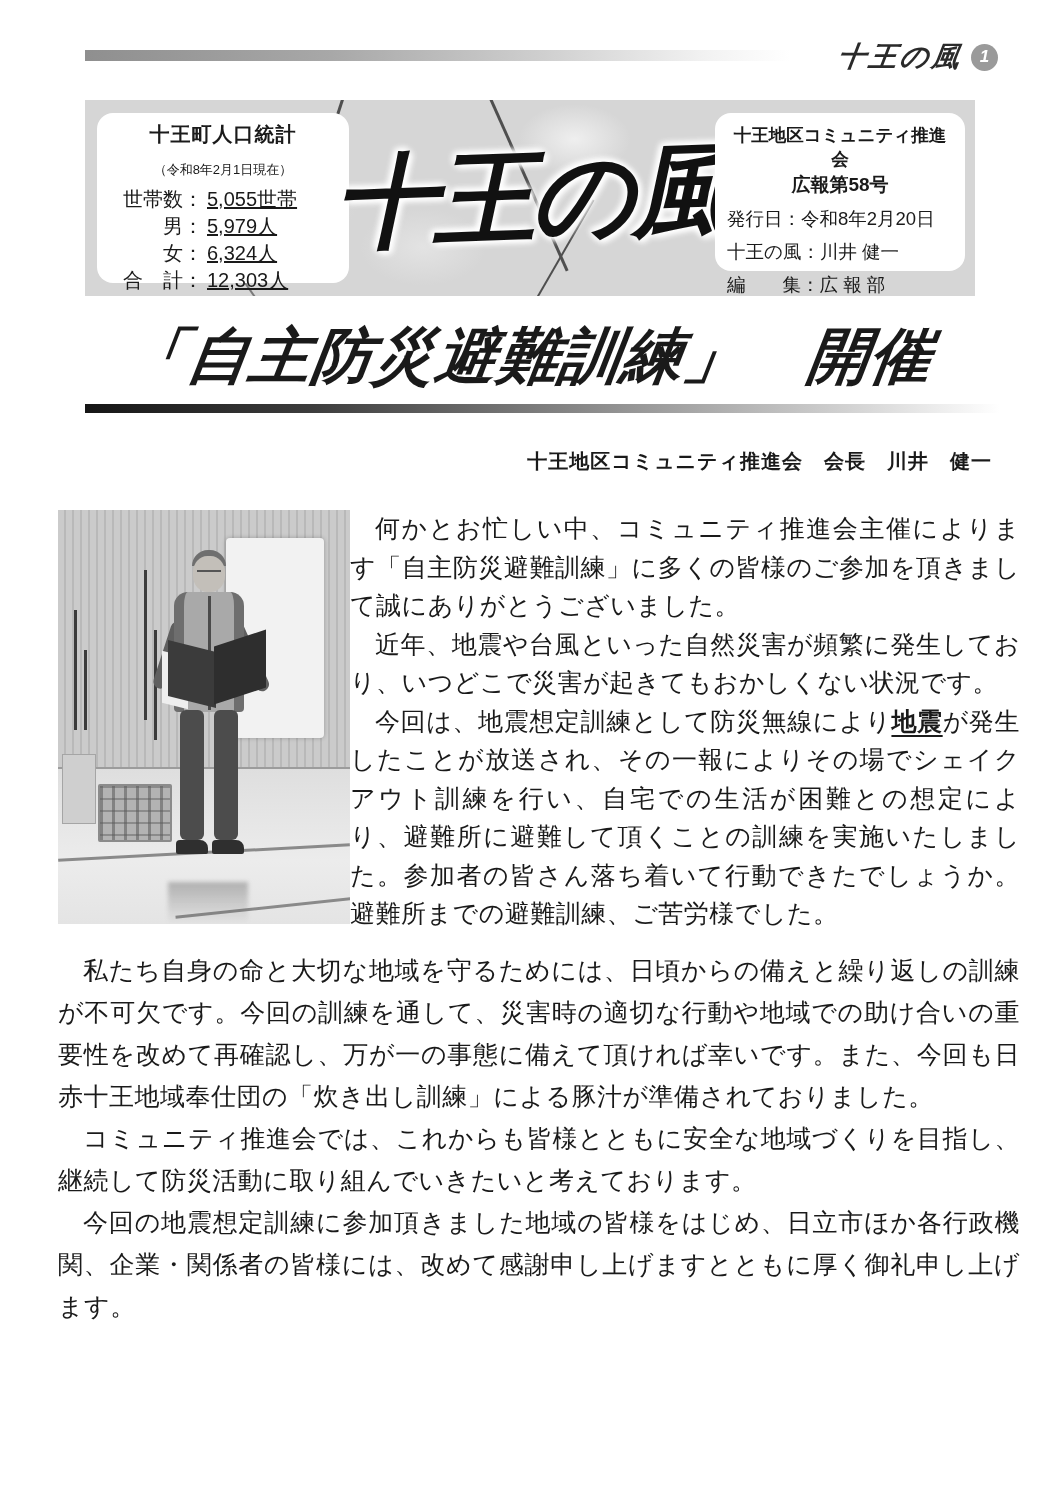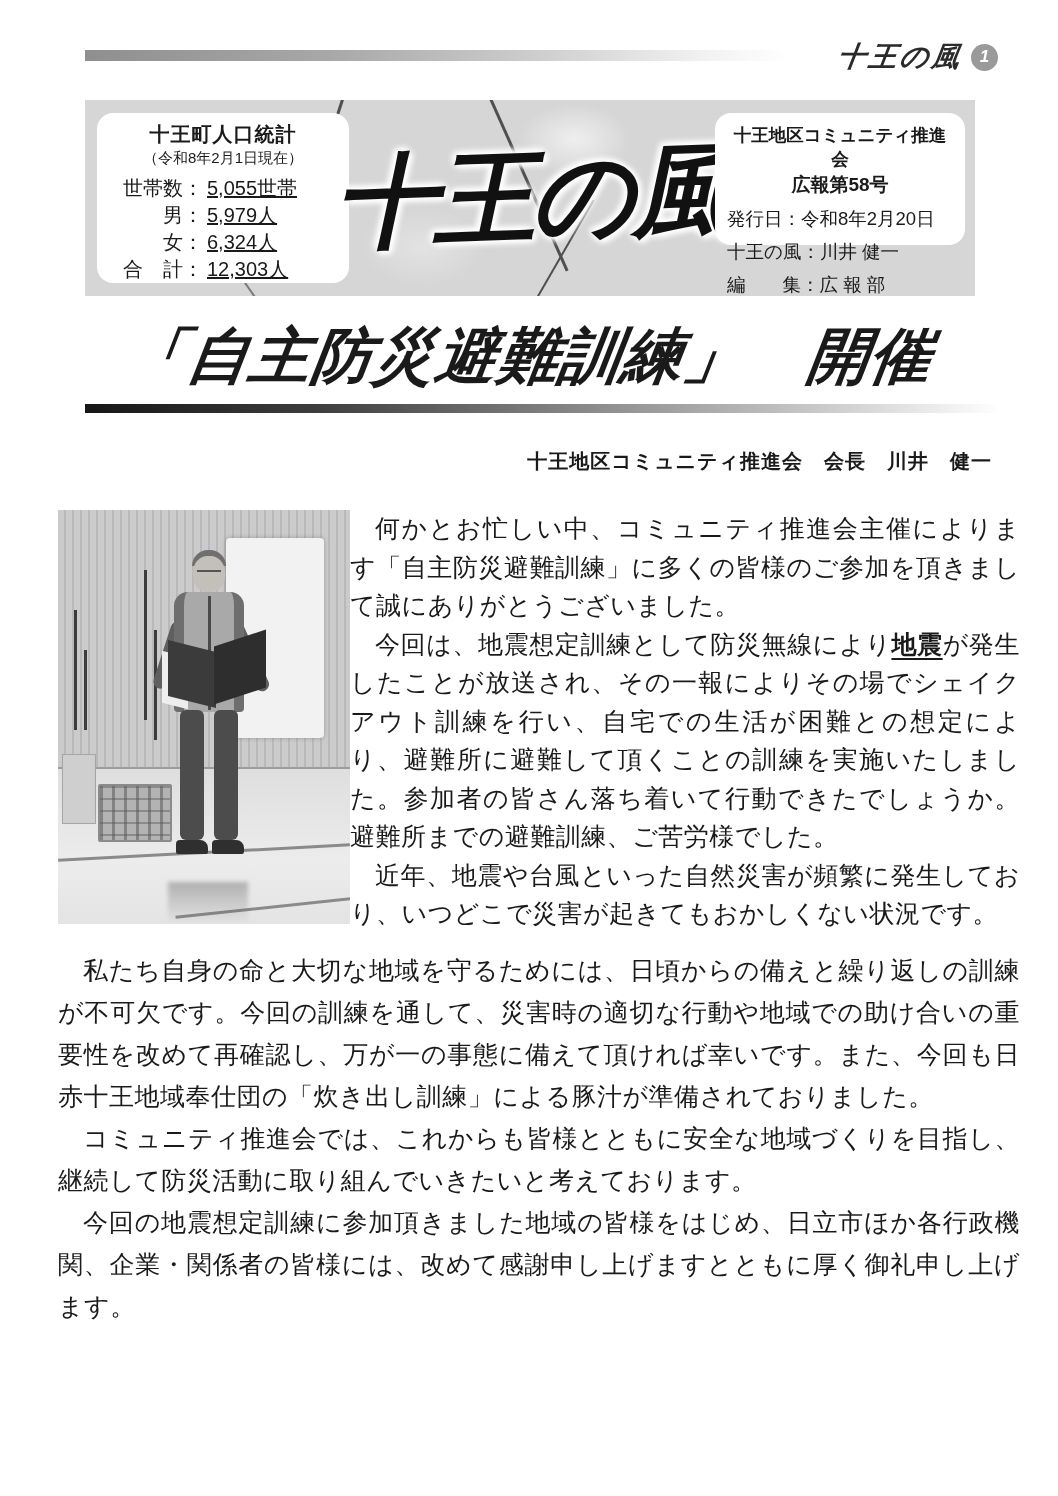--- a/index.html
+++ b/index.html
@@ -47,36 +47,36 @@
   .branch.b2 { width:3px; height:210px; left:438px; top:-30px; transform:rotate(-24deg); }
   .branch.b3 { width:2px; height:150px; left:470px; top:90px; transform:rotate(30deg); }
   .branch.b4 { width:2px; height:120px; left:150px; top:110px; transform:rotate(-35deg); background:#7a7a7a; }
 
   .mast-box {
     position:absolute; background:#ffffff; border-radius:16px;
     font-family:"Liberation Sans","DejaVu Sans",sans-serif;
   }
   .pop-box { left:12px; top:13px; width:252px; height:170px; padding:8px 10px 6px; text-align:center; }
   .pop-title { font-size:20px; font-weight:bold; letter-spacing:1px; }
-  .pop-sub { font-size:15px; margin-top:1px; }
+  .pop-sub { font-size:13px; margin-top:13px; }
   .pop-rows { margin-top:7px; }
   .pop-row { display:flex; font-size:20px; line-height:27px; }
   .pop-label { width:96px; text-align:right; white-space:pre; }
   .pop-value { text-align:right; padding-left:4px; white-space:pre;text-decoration:underline; }
 
   .logo {
     position:absolute; left:252px; top:18px; width:390px; height:160px;
     display:flex; align-items:center; justify-content:center;
     font-size:102px; font-weight:900; font-style:italic; letter-spacing:-4px;
     color:#111; transform:rotate(-2deg);
     text-shadow:0 0 6px #fff, 0 0 10px #fff, 3px 3px 6px #fff, -3px -3px 6px #fff;
     white-space:nowrap;
   }
 
-  .pub-box { right:10px; top:13px; width:250px; height:132px; padding:10px 12px; }
+  .pub-box { right:10px; top:13px; width:250px; height:158px; padding:10px 12px; }
   .pub-org { font-size:17.5px; font-weight:bold; text-align:center; }
   .pub-issue { font-size:19px; font-weight:bold; text-align:center; margin-top:1px; }
   .pub-line { font-size:18.5px; margin-top:8px; white-space:nowrap; }
 
   
   .headline {
     position:absolute; left:0; top:316px; width:100%;
     text-align:center; font-size:61px; font-weight:900; font-style:italic;
     letter-spacing:1px; transform:skewX(-8deg); white-space:nowrap;
   }
@@ -259,22 +259,22 @@
             <div class="leg r">
                 <div class="shoe r"></div>
               </div>
           </div>
         </div>
         <div class="reflection"></div>
       </div>
 
       <div class="col-text">
         <p>何かとお忙しい中、コミュニティ推進会主催によります「自主防災避難訓練」に多くの皆様のご参加を頂きまして誠にありがとうございました。</p>
+        <p>近年、地震や台風といった自然災害が頻繁に発生しており、いつどこで災害が起きてもおかしくない状況です。</p>
         <p><span>今回は、地震想定訓練として防災無線により</span><span class="u-seg">地震</span><span>が発生したことが放送され、その一報によりその場でシェイクアウト訓練を行い、自宅での生活が困難との想定により、避難所に避難して頂くことの訓練を実施いたしました。参加者の皆さん落ち着いて行動できたでしょうか。避難所までの避難訓練、ご苦労様でした。</span></p>
-        <p>近年、地震や台風といった自然災害が頻繁に発生しており、いつどこで災害が起きてもおかしくない状況です。</p>
       </div>
     </div>
 
     <div class="full-text">
       <p>私たち自身の命と大切な地域を守るためには、日頃からの備えと繰り返しの訓練が不可欠です。今回の訓練を通して、災害時の適切な行動や地域での助け合いの重要性を改めて再確認し、万が一の事態に備えて頂ければ幸いです。また、今回も日赤十王地域奉仕団の「炊き出し訓練」による豚汁が準備されておりました。</p>
       <p>コミュニティ推進会では、これからも皆様とともに安全な地域づくりを目指し、継続して防災活動に取り組んでいきたいと考えております。</p>
       <p>今回の地震想定訓練に参加頂きました地域の皆様をはじめ、日立市ほか各行政機関、企業・関係者の皆様には、改めて感謝申し上げますとともに厚く御礼申し上げます。</p>
     </div>
   </div>
 

